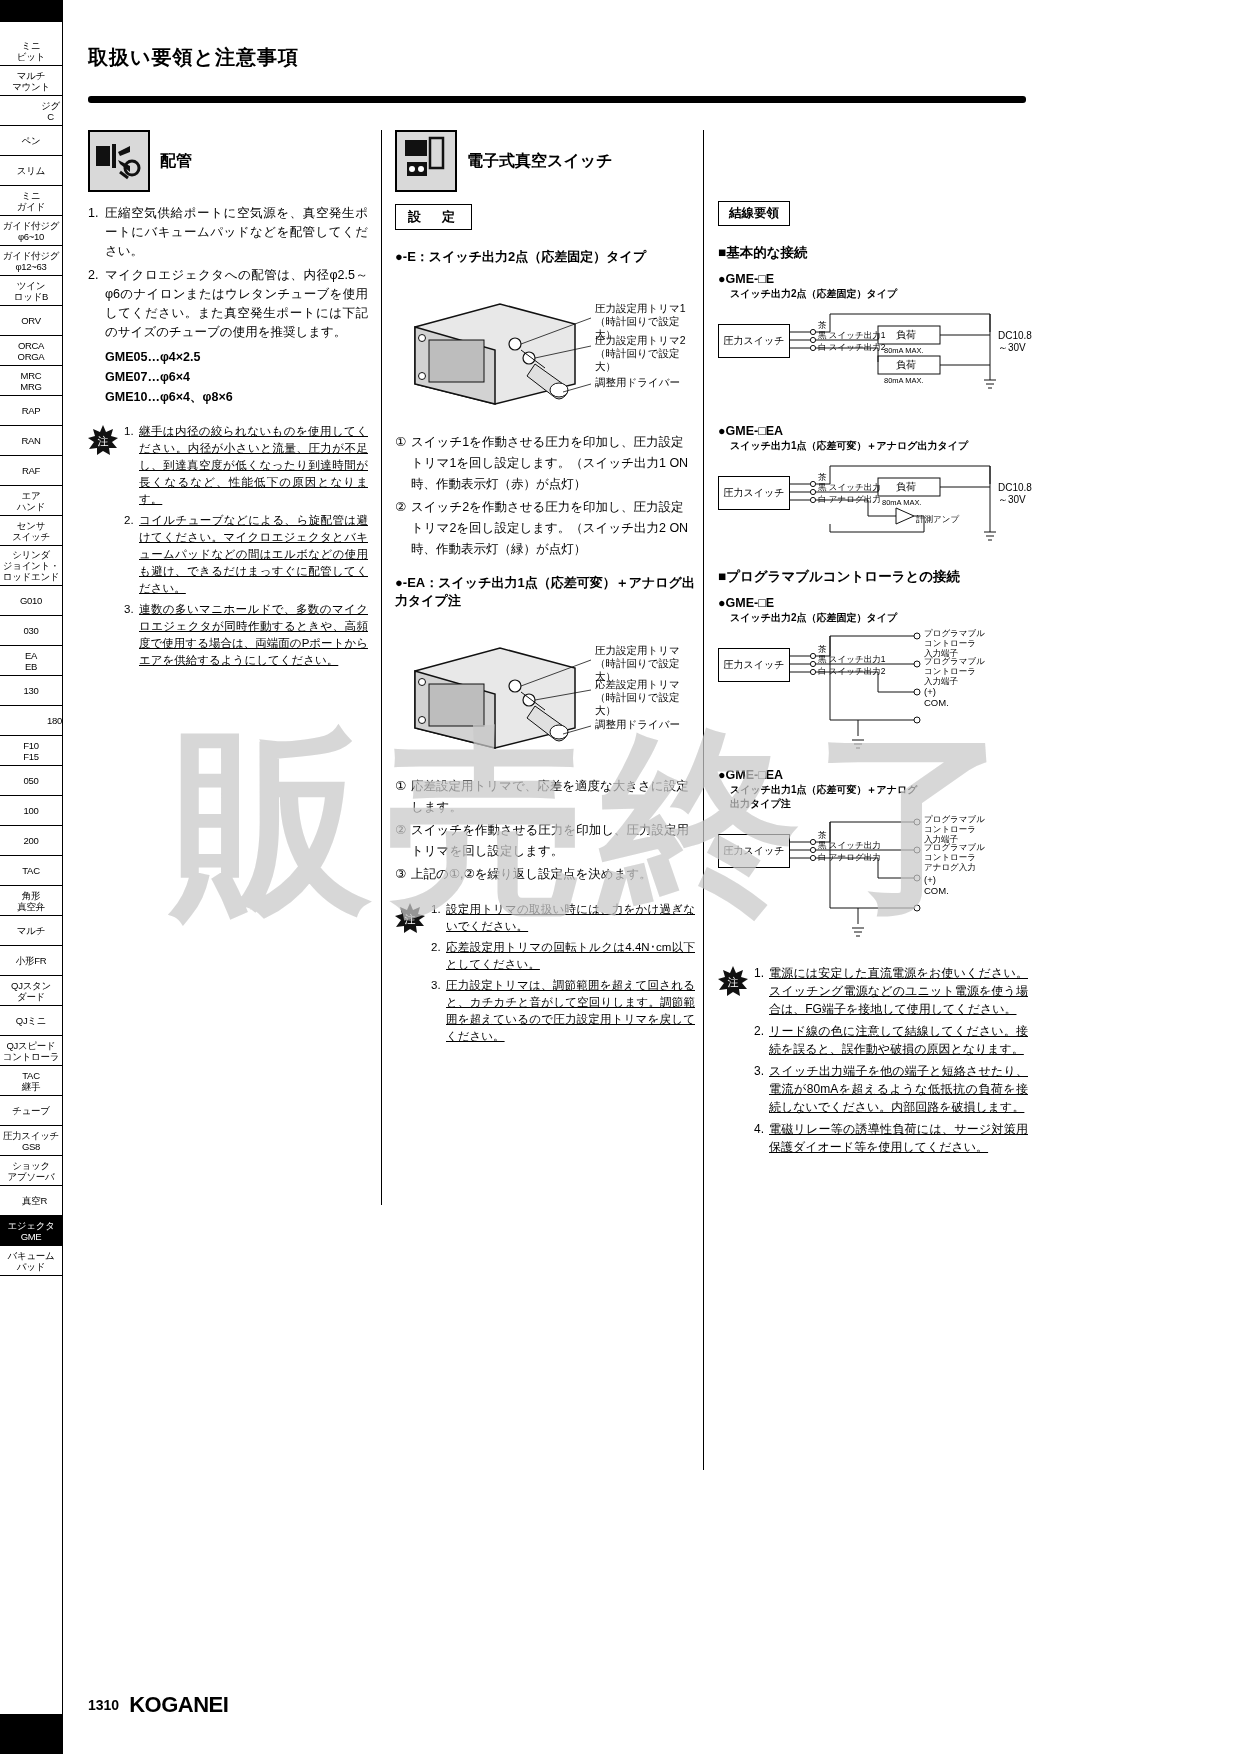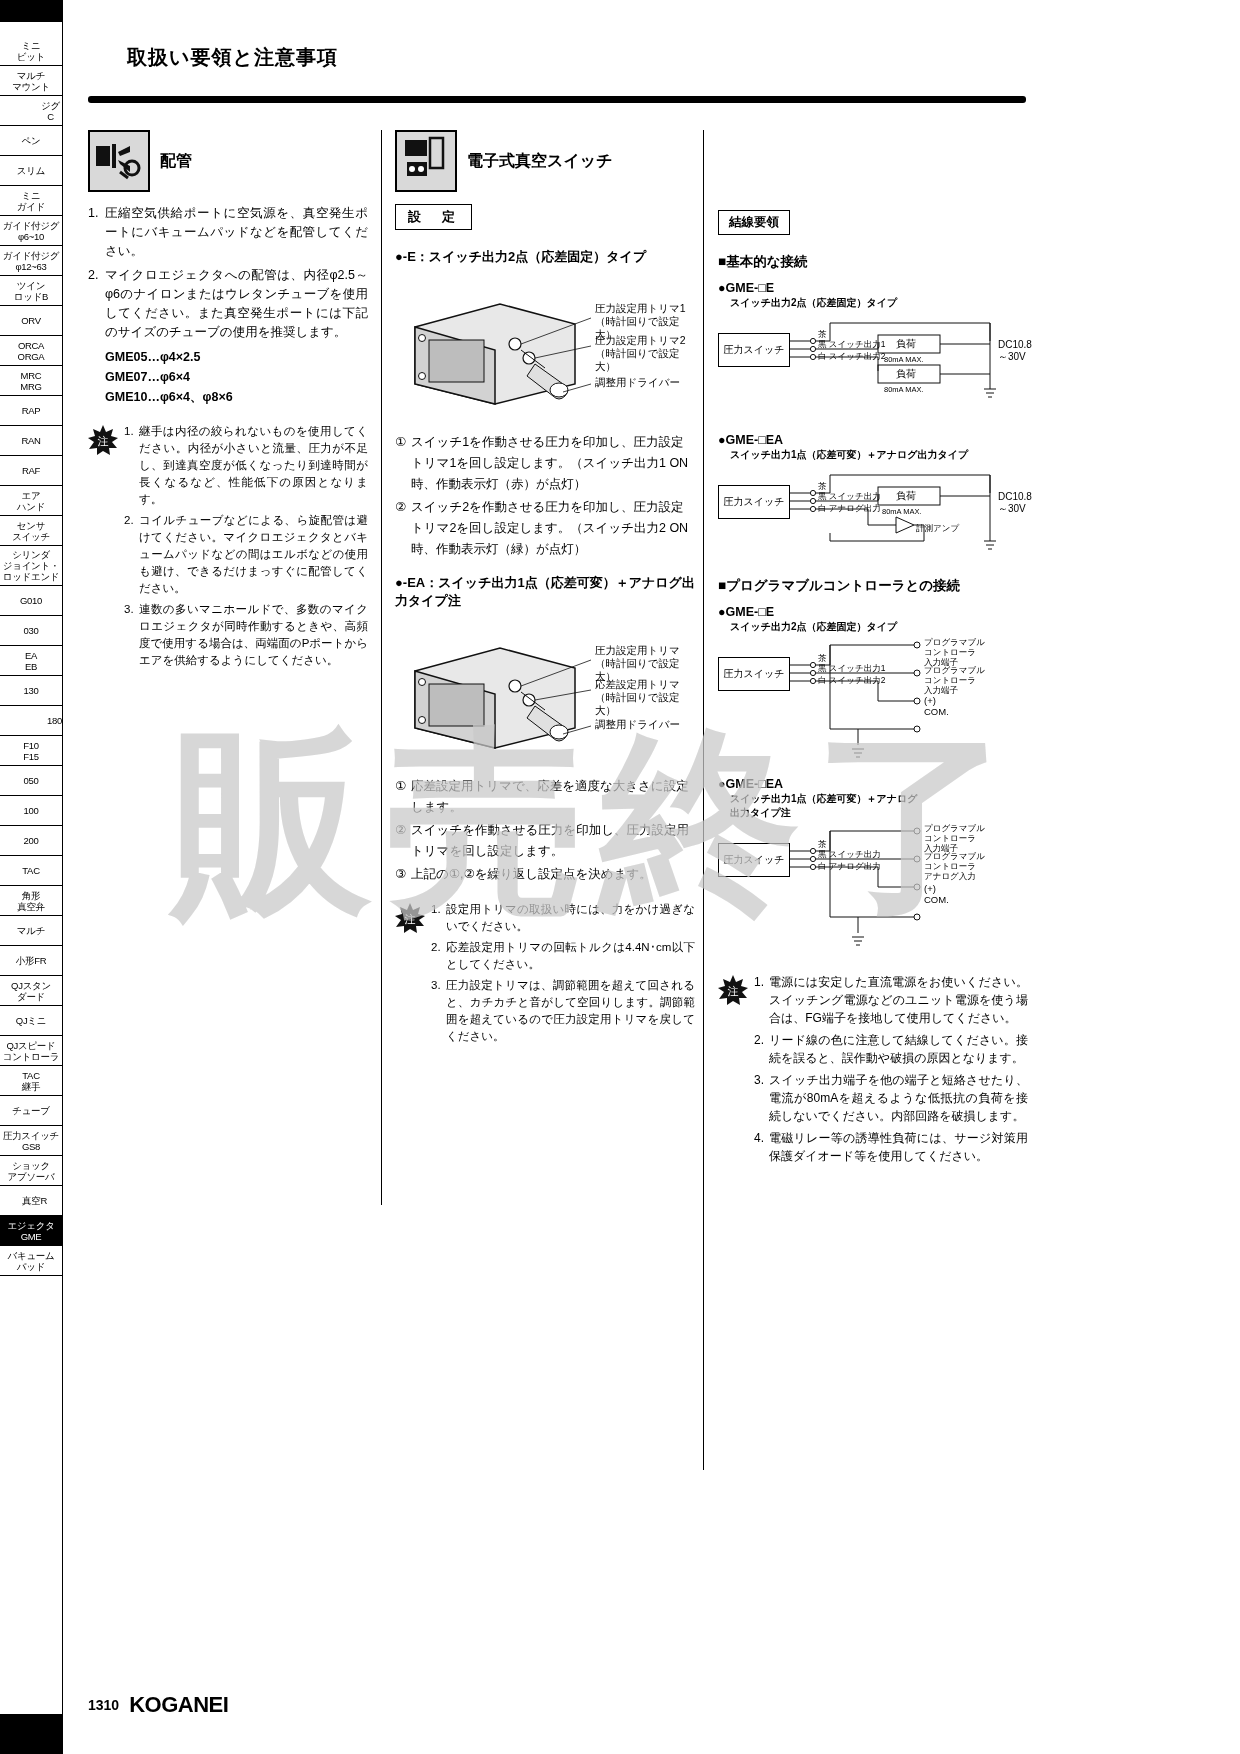--- a/index.html
+++ b/index.html
@@ -18,30 +18,30 @@
   .rail-item{
     width:62px;min-height:30px;border-bottom:1px solid #000;
     display:flex;align-items:center;justify-content:center;
     text-align:center;font-size:9.5px;line-height:11px;
     padding:3px 1px;box-sizing:border-box;letter-spacing:-0.3px;
   }
   .rail-item.active{background:#000;color:#fff;}
   .rail-bottom{position:absolute;left:0;bottom:0;width:62px;height:40px;background:#000;}
   
   .page-title{
-    position:absolute;left:88px;top:44px;font-size:20px;font-weight:bold;letter-spacing:1px;margin-left:39px;
+    position:absolute;left:88px;top:44px;font-size:20px;font-weight:bold;letter-spacing:1px;
   }
   .rule{
     position:absolute;left:88px;top:96px;width:938px;height:7px;background:#000;
     border-radius:3px;
   }
   
   .col-left{position:absolute;left:88px;top:130px;width:280px;}
   .col-mid{position:absolute;left:395px;top:130px;width:300px;}
-  .col-right{position:absolute;left:718px;top:210px;width:310px;}
+  .col-right{position:absolute;left:718px;top:201px;width:310px;}
   .vdivider{position:absolute;left:381px;top:130px;width:1px;height:1075px;background:#000;}
   .vdivider2{position:absolute;left:703px;top:130px;width:1px;height:1340px;background:#000;}
   
   .sec-head{display:flex;align-items:center;gap:10px;margin-bottom:12px;}
   .sec-icon{
     width:58px;height:58px;border:2px solid #000;background:#d9d9d9;position:relative;
   }
   .sec-title{font-size:16px;font-weight:bold;}
   
   .olist{font-size:12.5px;line-height:19px;}
@@ -51,21 +51,21 @@
   .mono-ind{margin-left:17px;font-size:12.5px;line-height:20px;font-weight:bold;}
   
   .caution{display:flex;margin-top:16px;gap:6px;}
   .burst{
     width:30px;height:30px;flex:none;position:relative;margin-top:2px;
   }
   .burst svg{display:block;}
   .caution .items{font-size:11.5px;line-height:17px;flex:1;}
   .caution .item{display:flex;margin-bottom:4px;}
   .caution .item .n{width:15px;flex:none;}
-  .caution .item .t{flex:1;text-align:justify;}
+  .caution .item .t{flex:1;text-align:justify;text-decoration:underline;}
   
   .boxlabel{
     display:inline-block;border:1.5px solid #000;padding:3px 12px;font-size:13px;font-weight:bold;
     letter-spacing:4px;margin-bottom:14px;
   }
   .bullet-head{font-size:13px;font-weight:bold;margin:4px 0 6px;}
   
   .drawing{position:relative;width:300px;height:150px;margin:6px 0 10px;}
   .callout{position:absolute;font-size:10.5px;line-height:13px;}
   

